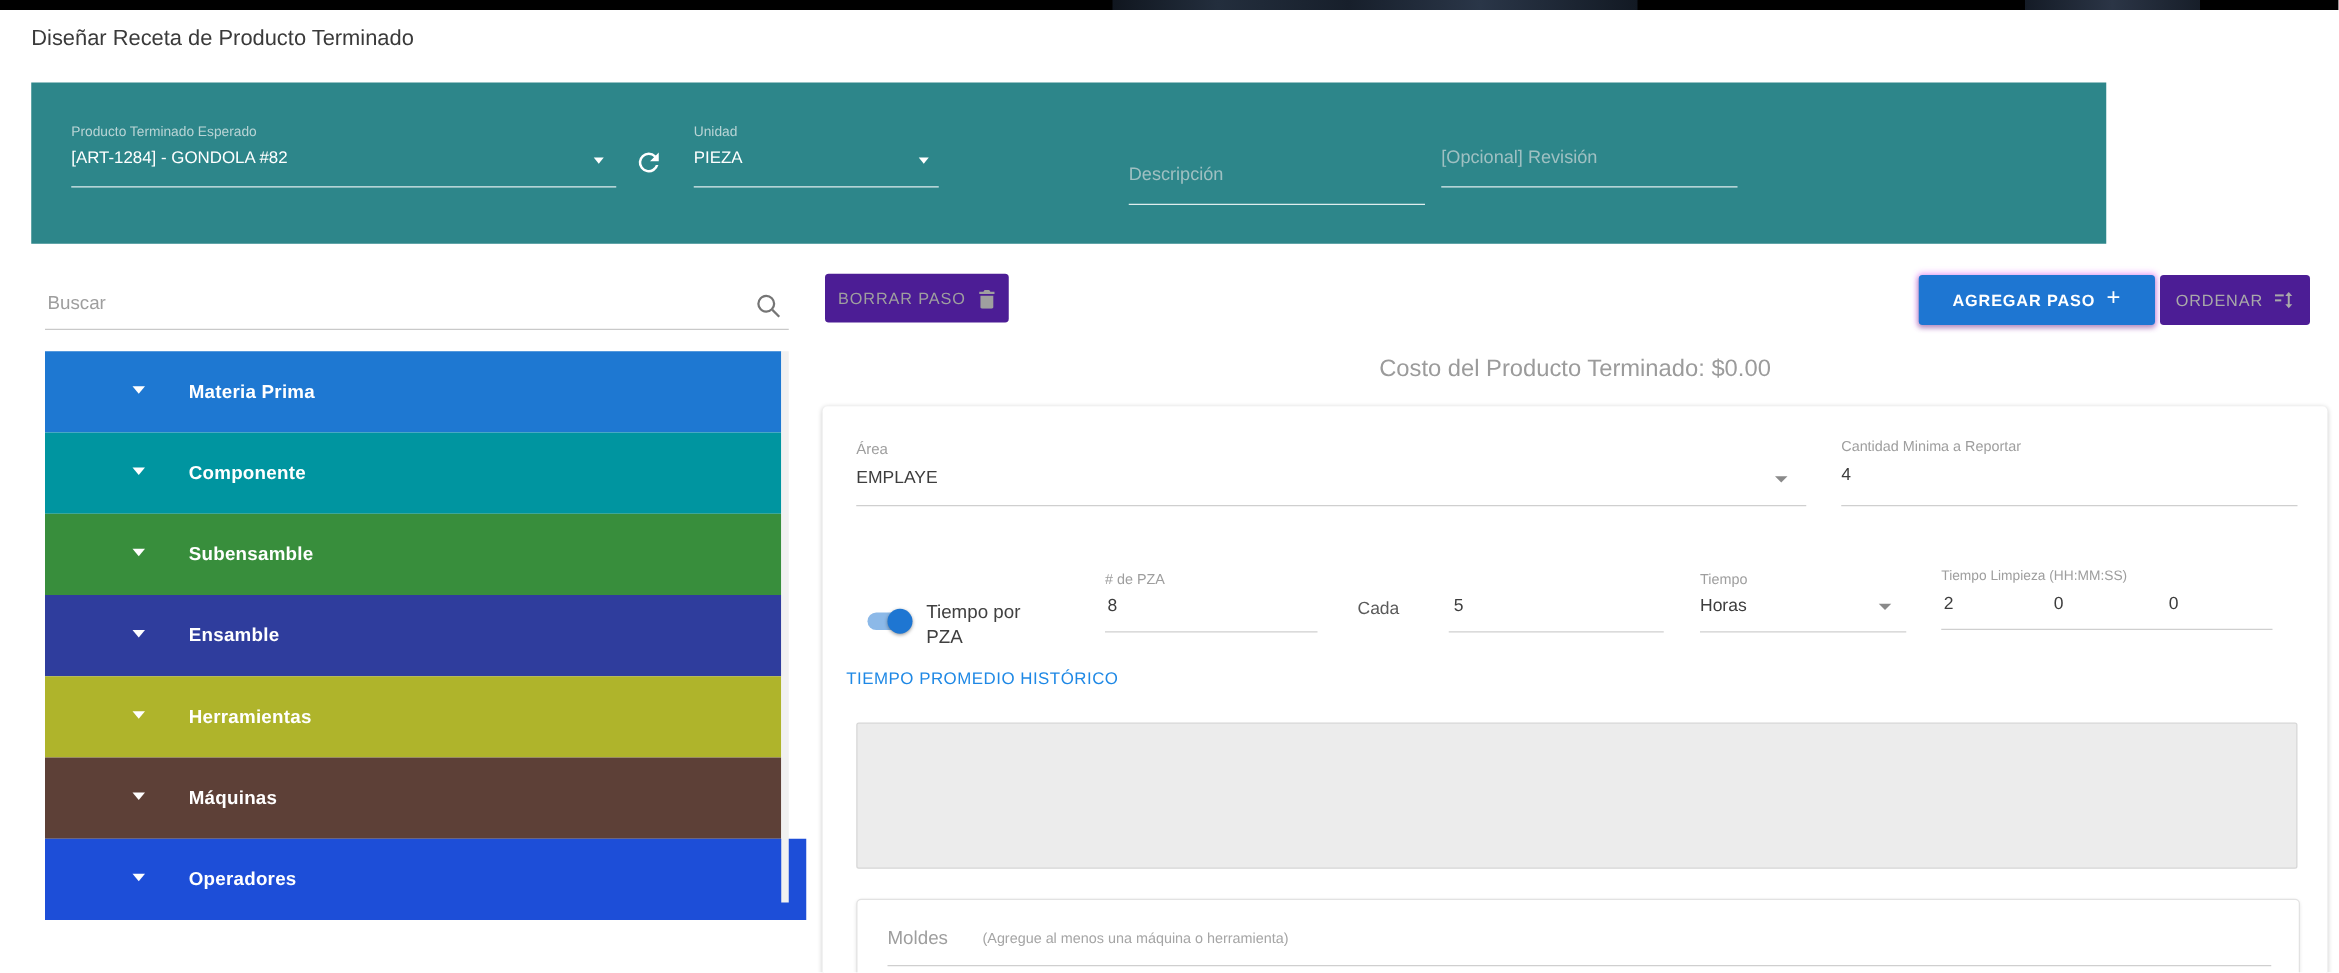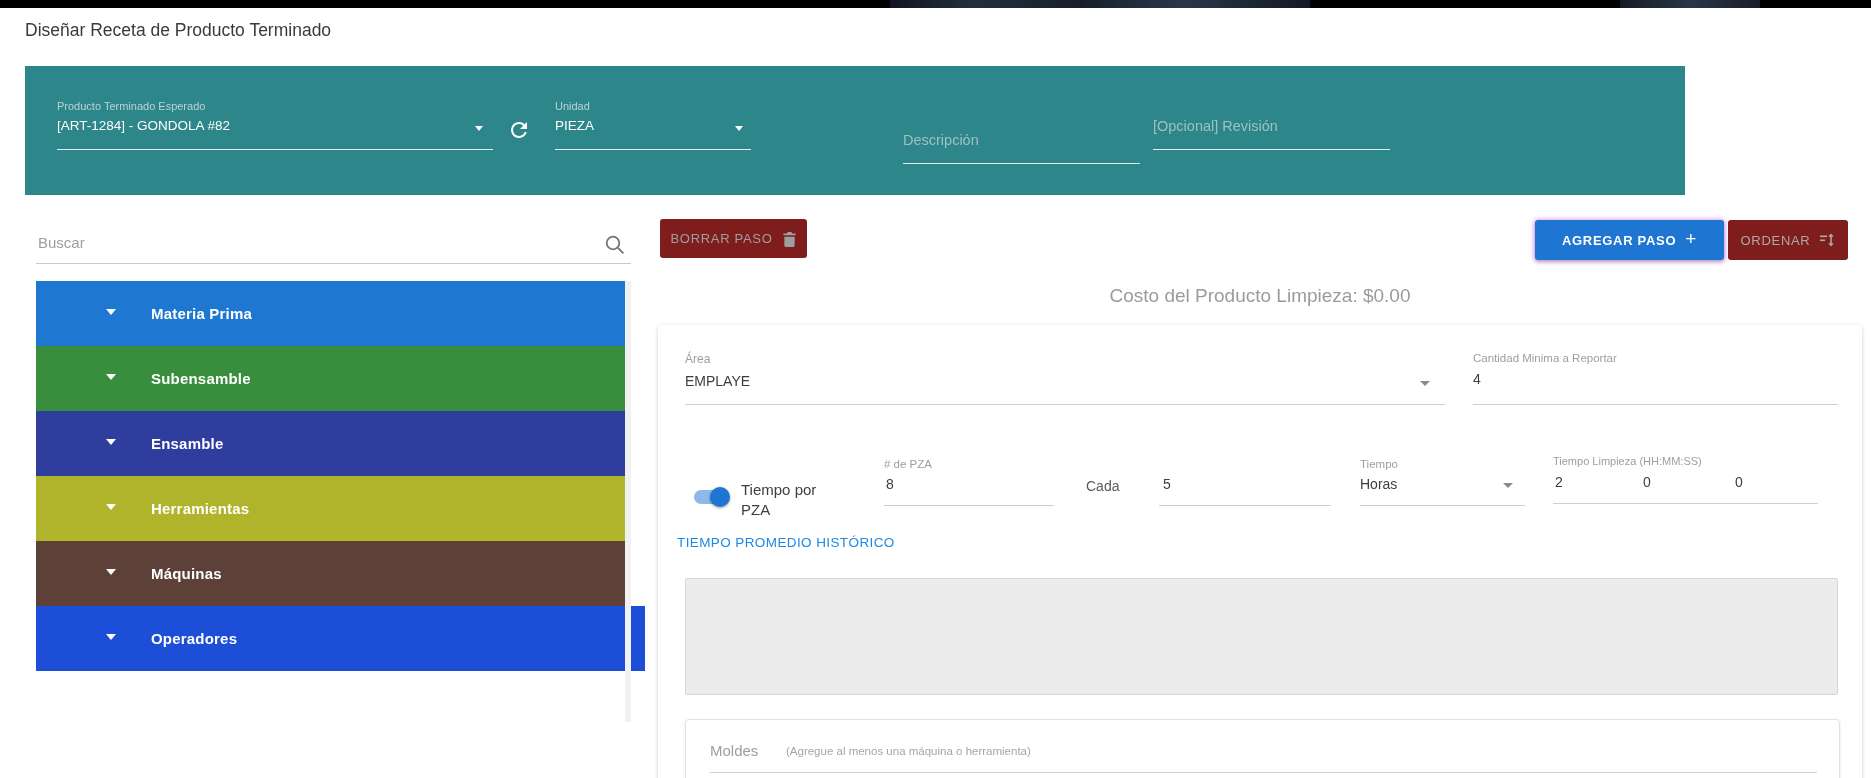--- a/index.html
+++ b/index.html
@@ -36,21 +36,21 @@
   .cat-row{position:relative;width:100%;height:65px;display:flex;align-items:center;cursor:pointer;}
   .cat-arrow{position:absolute;left:70px;top:28px;width:0;height:0;border-left:5.5px solid transparent;
              border-right:5.5px solid transparent;border-top:6.5px solid #fff;}
   .cat-label{position:absolute;left:115px;font-size:15px;font-weight:700;color:#fff;letter-spacing:0.2px;}
   .scroll-track{left:625px;top:281px;width:6px;height:441px;background:#f1f1f1;}
 
   
   .btn{position:absolute;display:flex;align-items:center;justify-content:center;gap:9px;
        border:none;border-radius:3px;font-family:"Liberation Sans",sans-serif;
        font-size:13px;letter-spacing:0.7px;cursor:pointer;}
-  .btn-disabled{background:#7f1d1d;color:#9f9f9f;cursor:default;}
+  .btn-disabled{background:#4c1d95;color:#9f9f9f;cursor:default;}
   .btn-borrar{left:660px;top:219px;width:147px;height:39px;}
   .btn-agregar{left:1535px;top:220px;width:189px;height:40px;background:#1E76D2;color:#fff;
       font-weight:700;box-shadow:0 2px 4px rgba(0,0,0,0.25),0 0 5px 1px rgba(219,70,252,0.45);}
   .btn-agregar .plus{font-size:19px;font-weight:400;margin-top:-2px;}
   .btn-ordenar{left:1728px;top:220px;width:120px;height:40px;color:#a9a9a9;}
 
   .costo{left:658px;top:285px;width:1204px;text-align:center;font-size:19px;color:#9b9b9b;}
 
   
   .card{left:658px;top:325px;width:1204px;height:470px;background:#fff;border-radius:4px;
@@ -133,20 +133,24 @@
       <line x1="13.9" y1="13.9" x2="19.4" y2="19.4" stroke="#757575" stroke-width="1.8"></line>
     </svg>
   </div>
   <div class="abs search-line"></div>
 
   <div class="abs cat-list">
     <div class="cat-row" style="background-color: rgb(30, 120, 210);">
       <span class="cat-arrow"></span>
       <span class="cat-label">Materia Prima</span>
     </div>
+    <div class="cat-row" style="background-color: rgb(0, 149, 160);">
+      <span class="cat-arrow"></span>
+      <span class="cat-label">Componente</span>
+    </div>
     <div class="cat-row" style="background-color: rgb(56, 142, 60);">
       <span class="cat-arrow"></span>
       <span class="cat-label">Subensamble</span>
     </div>
     <div class="cat-row" style="background-color: rgb(47, 61, 157);">
       <span class="cat-arrow"></span>
       <span class="cat-label">Ensamble</span>
     </div>
     <div class="cat-row" style="background-color: rgb(175, 180, 43);">
       <span class="cat-arrow"></span>
@@ -177,21 +181,21 @@
 
   <button class="btn btn-disabled btn-ordenar">
     <span>ORDENAR</span>
     <svg width="16" height="16" viewBox="0 0 16 16">
       <rect x="1" y="3.5" width="7" height="1.6" fill="#a9a9a9"></rect>
       <rect x="1" y="7.5" width="5" height="1.6" fill="#a9a9a9"></rect>
       <path fill="#a9a9a9" d="M12 1.5l2.8 3.2h-2v6.6h2L12 14.5 9.2 11.3h2V4.7h-2L12 1.5z"></path>
     </svg>
   </button>
 
-  <div class="abs costo">Costo del Producto Limpieza: $0.00</div>
+  <div class="abs costo">Costo del Producto Terminado: $0.00</div>
 
   <div class="abs card"></div>
 
   <div>
     <span class="flabel" style="left:685px;top:352px;font-size:12px;">Área</span>
     <span class="fvalue" style="left:685px;top:373px;">EMPLAYE</span>
     <span class="garrow" style="left:1420px;top:381px;"></span>
     <span class="uline" style="left:685px;top:404px;width:760px;"></span>
   </div>
 

